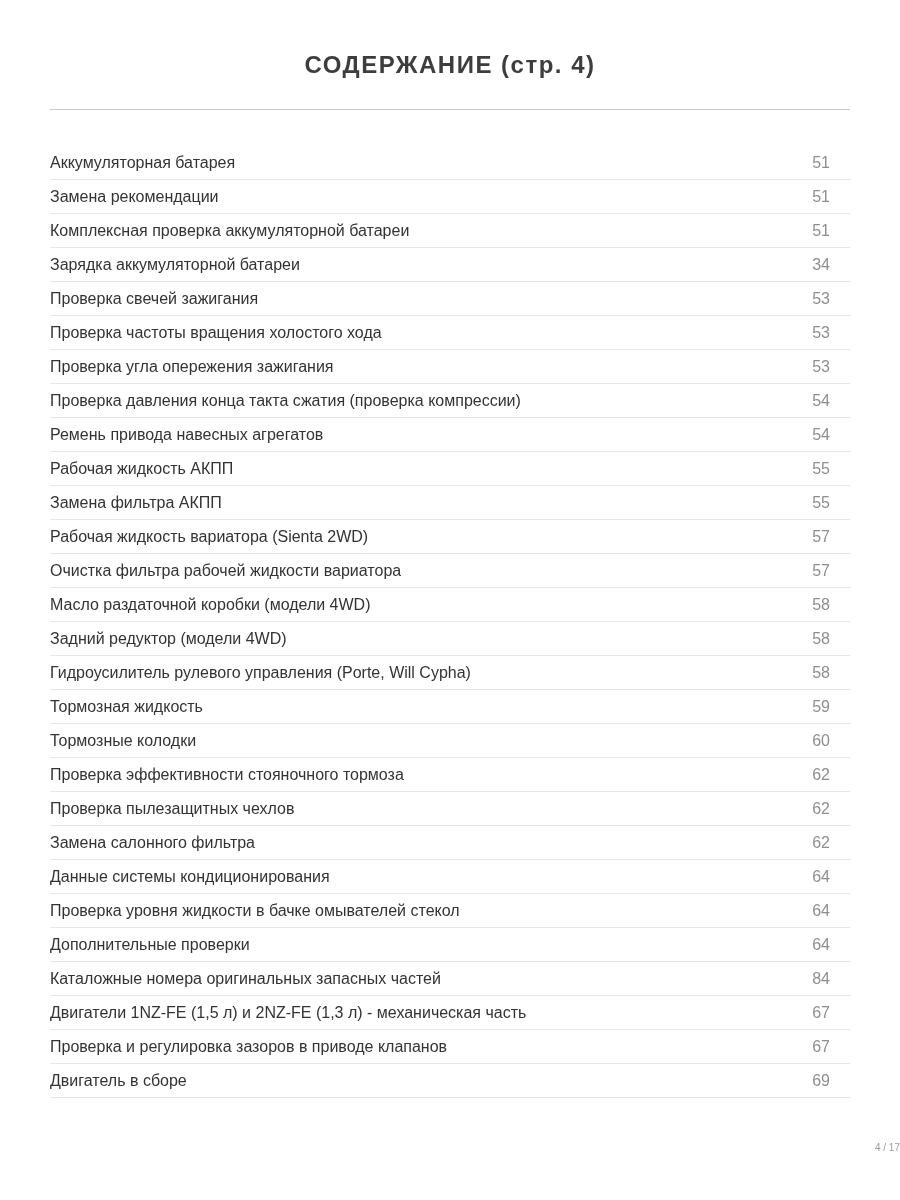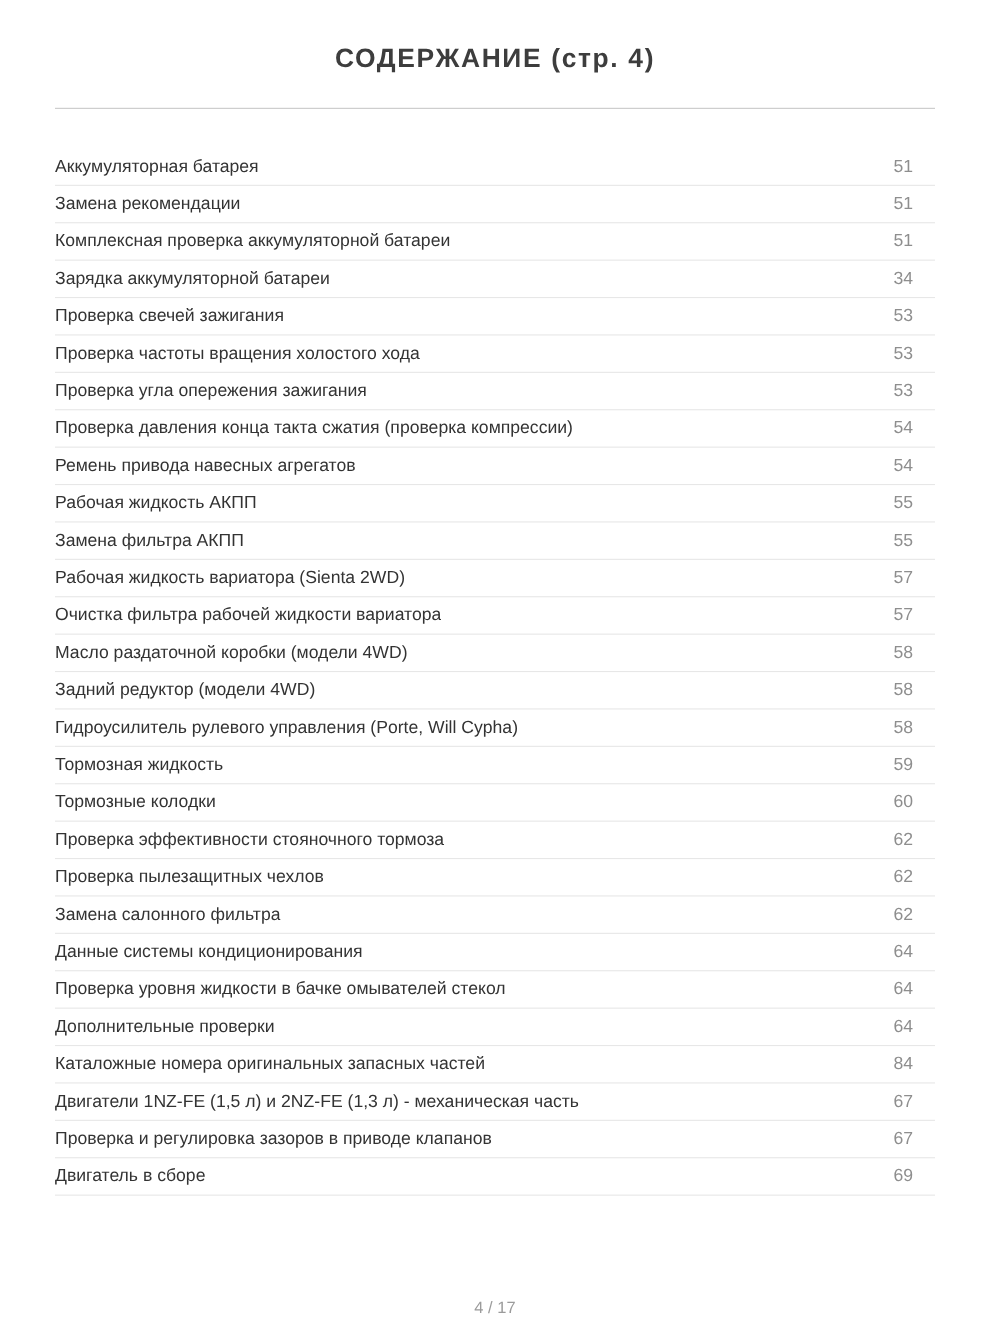--- a/index.html
+++ b/index.html
@@ -15,21 +15,21 @@
   html, body {
     width: 900px;
     height: 1200px;
     background: var(--background);
     font-family: "Liberation Sans", "DejaVu Sans", sans-serif;
     overflow: hidden;
   }
   .page {
     width: 900px;
     height: 1200px;
-    padding: 38px 50px 0 50px;
+    padding: 49px 50px 0 50px;
     position: relative;
   }
   .page-title {
     text-align: center;
     font-size: 24px;
     line-height: 32px;
     font-weight: 700;
     letter-spacing: 1.5px;
     color: var(--title-color);
   }
@@ -60,24 +60,23 @@
     color: var(--page-number);
     padding-right: 20px;
     flex-shrink: 0;
     text-align: center;
   }
   .page-indicator {
     position: absolute;
     left: 0;
     right: 0;
     top: 1142px;
-    text-align: center;
-    font-size: 15px;
+    text-align: right;
+    font-size: 10px;
     color: var(--footer-text);
-    margin-top: 39px;
   }
 </style>
 </head>
 <body>
 
 <main class="page">
 
   <h1 class="page-title">СОДЕРЖАНИЕ (стр. 4)</h1>
 
   <hr class="title-divider">

